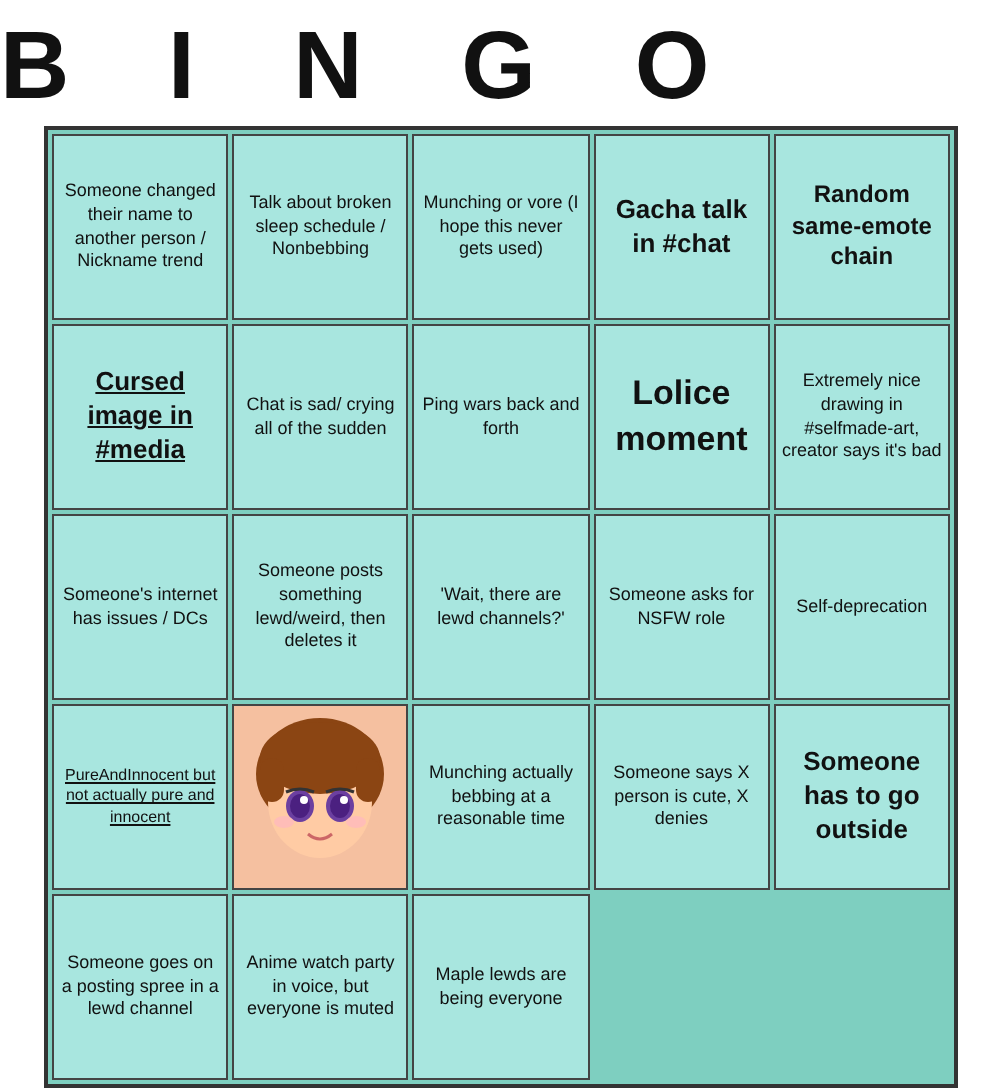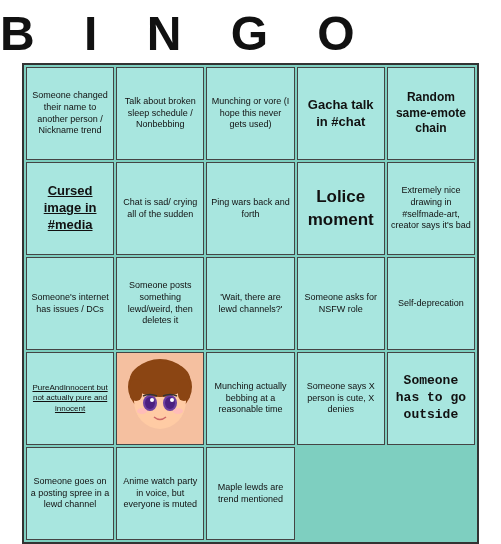--- a/index.html
+++ b/index.html
@@ -138,24 +138,24 @@
         <path d="M43 37 Q50 34 57 37" stroke="#333" stroke-width="1.5" fill="none"></path>
       </svg>
     </div>
     <div class="cell">
       <span class="cell-text">Munching actually bebbing at a reasonable time</span>
     </div>
     <div class="cell">
       <span class="cell-text">Someone says X person is cute, X denies</span>
     </div>
     <div class="cell">
-      <span class="cell-text" style="font-size: 13px; font-weight: bold; font-family: Liberation Mono, monospace;">Someone has to go outside</span>
+      <span class="cell-text" style="font-size: 13px; font-weight: bold;">Someone has to go outside</span>
     </div>
     <div class="cell">
       <span class="cell-text">Someone goes on a posting spree in a lewd channel</span>
     </div>
     <div class="cell">
       <span class="cell-text">Anime watch party in voice, but everyone is muted</span>
     </div>
     <div class="cell">
-      <span class="cell-text">Maple lewds are trend mentioned</span>
+      <span class="cell-text">Maple lewds are being everyone</span>
     </div>
   </div>
 
 </body></html>

